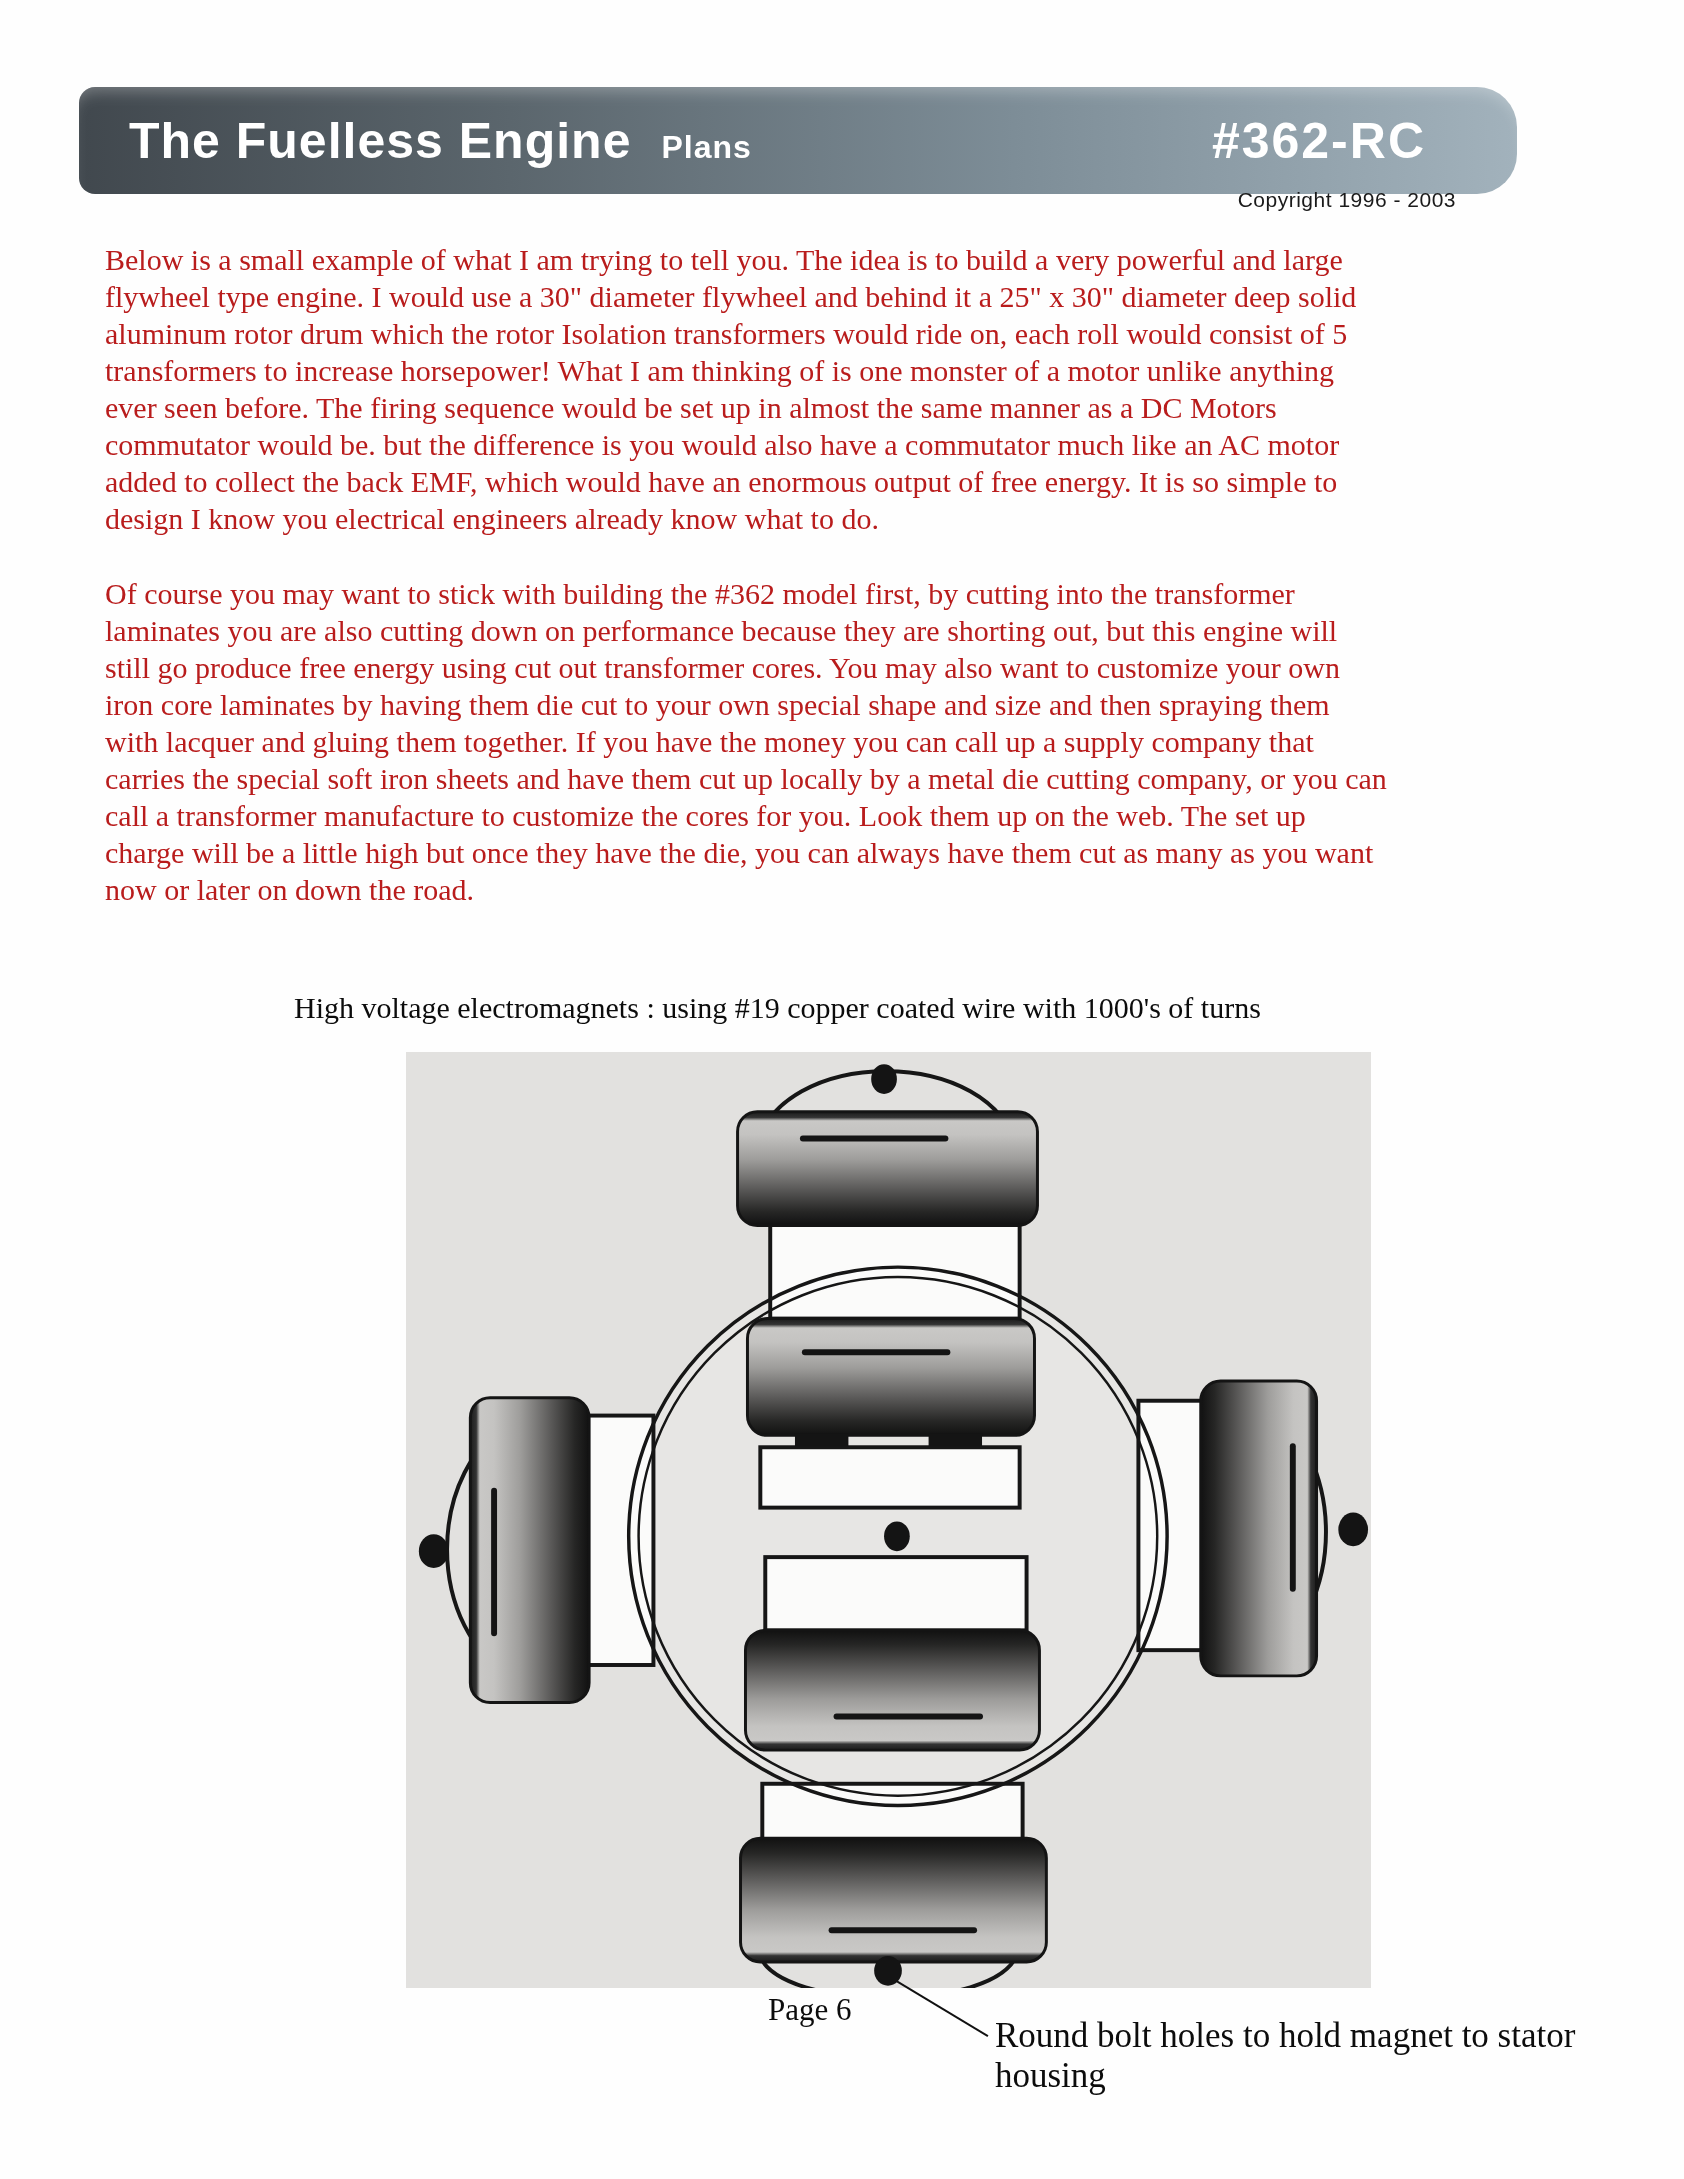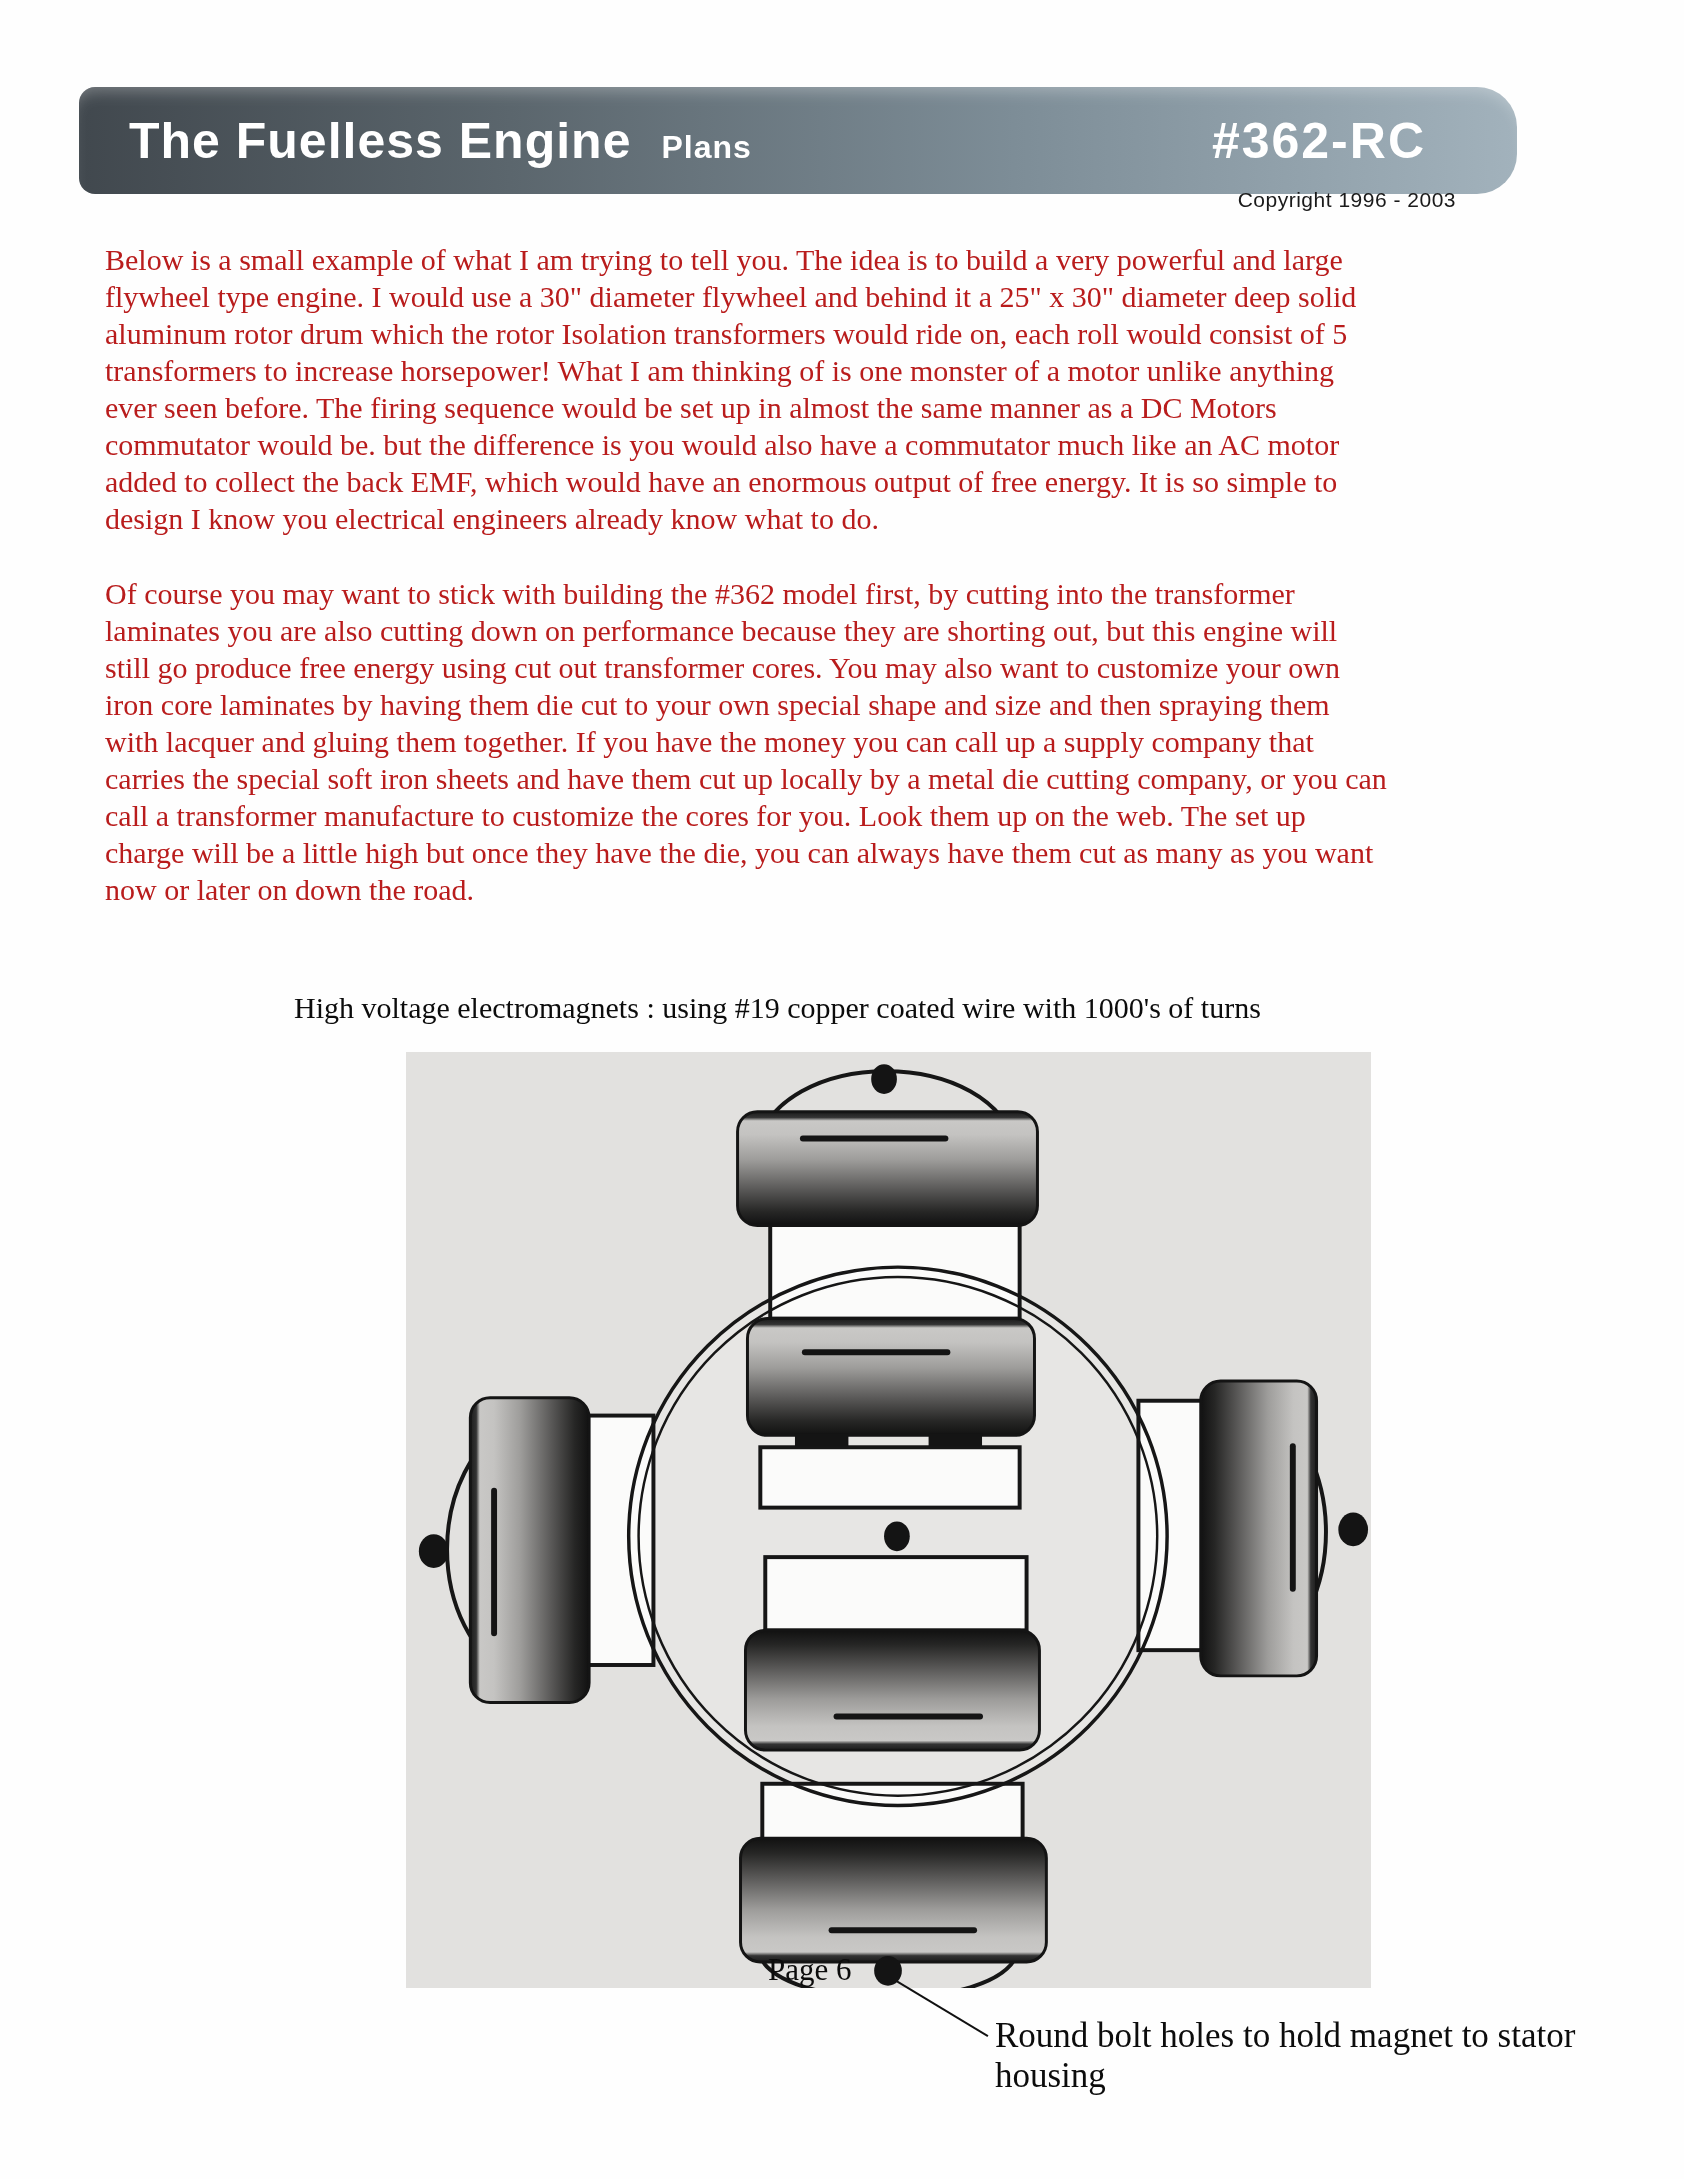--- a/index.html
+++ b/index.html
@@ -50,21 +50,21 @@
   .figure-box svg{display:block;}
   .annotation-line-svg{
     position:absolute;left:886px;top:1973px;width:119px;height:74px;
     overflow:visible;
   }
   .annotation{
     position:absolute;left:995px;top:2016px;
     font-size:35px;color:#0c0c0c;
   }
   .page-label{
-    position:absolute;left:768px;top:1952px;
+    position:absolute;left:768px;top:1992px;
     font-size:31px;color:#0c0c0c;
   }
 </style>
 </head>
 <body>
 
 <div class="page">
 
   <div class="banner">
     <div class="banner-left">

